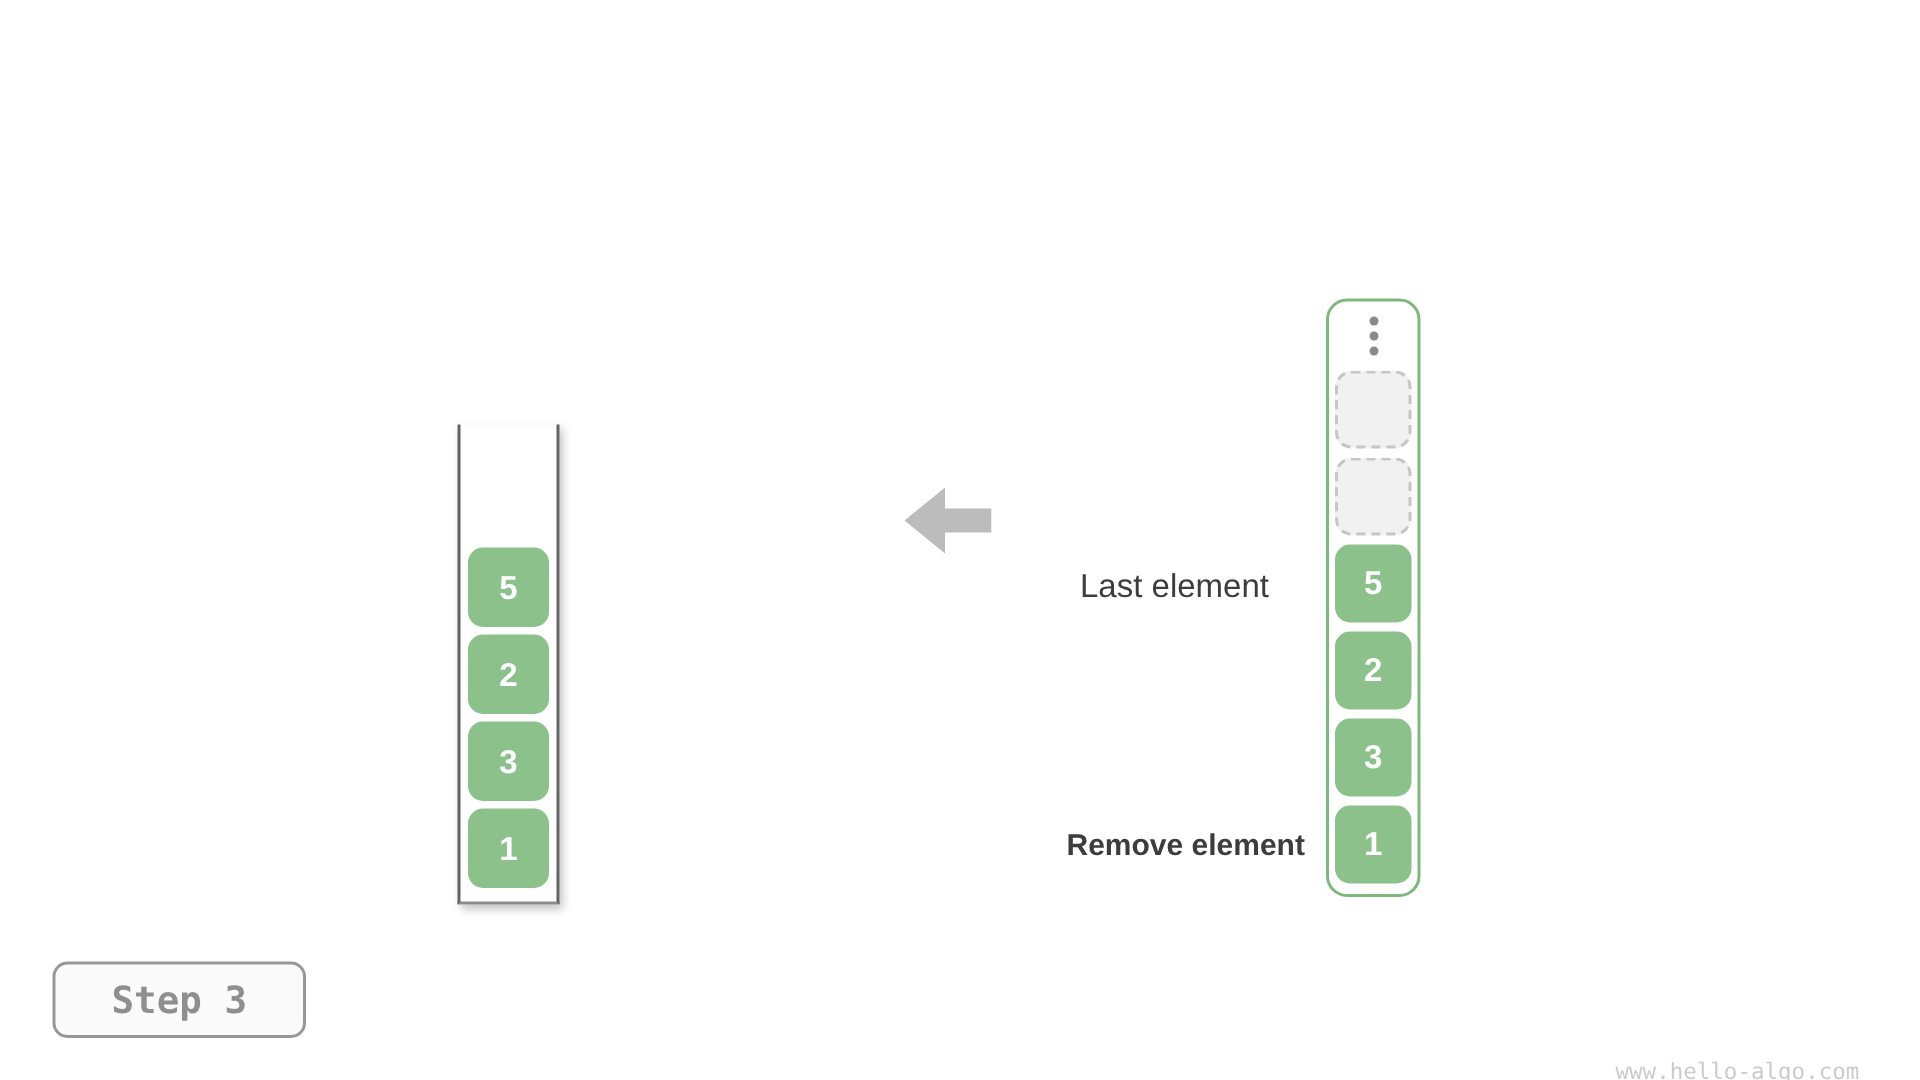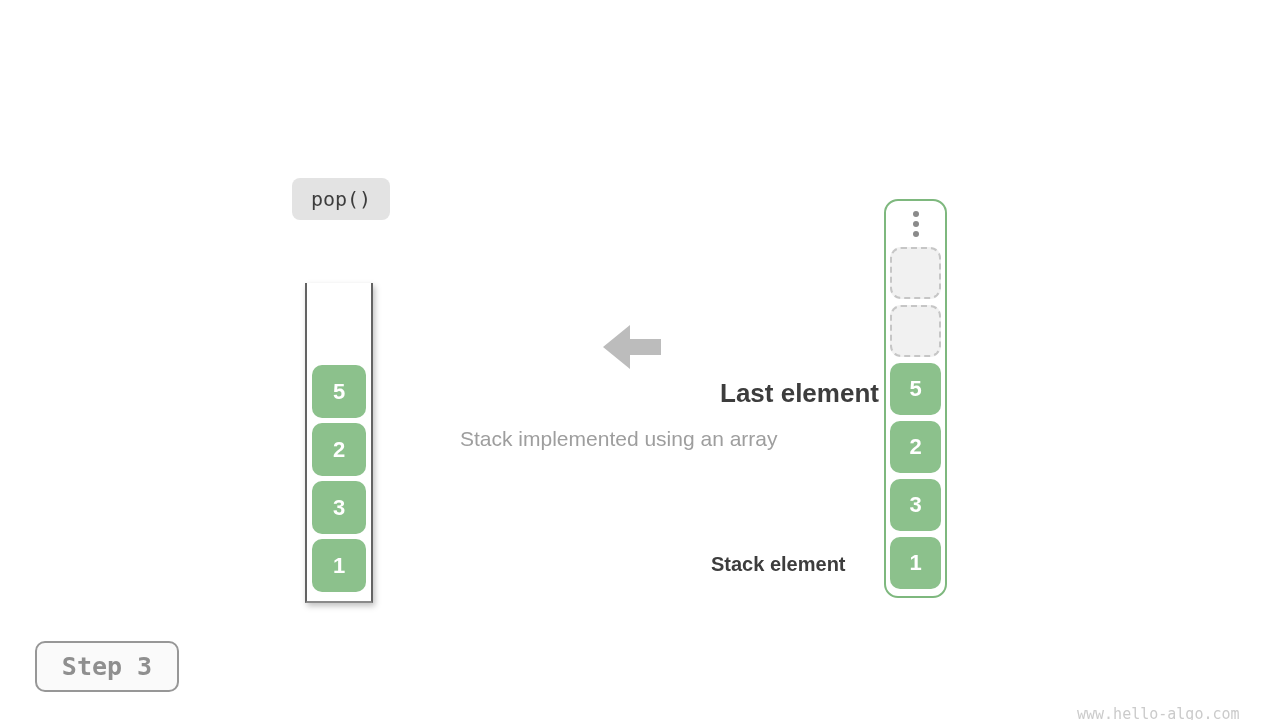--- a/index.html
+++ b/index.html
@@ -58,22 +58,22 @@
   
   .arrow {
     position: absolute;
     left: 603px; top: 325px;
     width: 58px; height: 44px;
   }
   
   .last-element {
     position: absolute;
     left: 720px; top: 378px;
-    font-size: 26px;
-    font-weight: 700;
+    font-size: 22px;
+    font-weight: 400;
     color: #3d3d3d;
     white-space: nowrap;
   }
   .first-element {
     position: absolute;
     left: 711px; top: 553px;
     font-size: 20px;
     font-weight: 700;
     color: #3d3d3d;
     white-space: nowrap;
@@ -135,21 +135,21 @@
     border-radius: 11px;
     display: flex; align-items: center; justify-content: center;
     font-size: 21px;
     color: #3d3d3d;
     white-space: nowrap;
   }
   
   .step-label {
     position: absolute;
     left: 35px; top: 641px;
-    width: 144px; height: 51px;
+    width: 169px; height: 51px;
     box-sizing: border-box;
     background: #fafafa;
     border: 2px solid #979797;
     border-radius: 10px;
     display: flex; align-items: center; justify-content: center;
     font-family: "DejaVu Sans Mono", monospace;
     font-size: 25px;
     font-weight: 700;
     color: #8f8f8f;
   }
@@ -162,38 +162,36 @@
     color: #cbcbcb;
     white-space: nowrap;
     margin-top: 28px;
   }
 </style>
 </head>
 <body>
 
 <div class="canvas">
 
-  <div class="pop-label">pop()</div>
 
   <div class="left-stack">
     <div class="cell">5</div>
     <div class="cell">2</div>
     <div class="cell">3</div>
     <div class="cell">1</div>
   </div>
 
   <svg class="arrow" viewBox="0 0 58 44">
     <polygon points="0,22 27,0 27,14 58,14 58,30 27,30 27,44" fill="#bcbcbc"></polygon>
   </svg>
 
   <div class="last-element">Last element</div>
 
-  <div class="caption">Stack implemented using an array</div>
-
-  <div class="first-element">Stack element</div>
+
+  <div class="first-element">Remove element</div>
 
   <div class="array-container">
     <div class="ellipsis">
       <span class="dot"></span>
       <span class="dot"></span>
       <span class="dot"></span>
     </div>
     <div class="slot"></div>
     <div class="slot"></div>
     <div class="cell">5</div>

